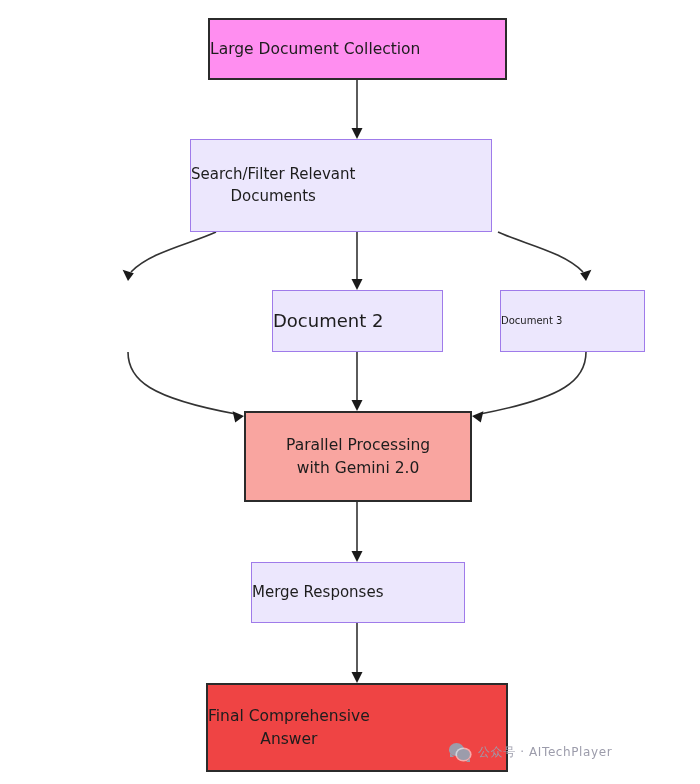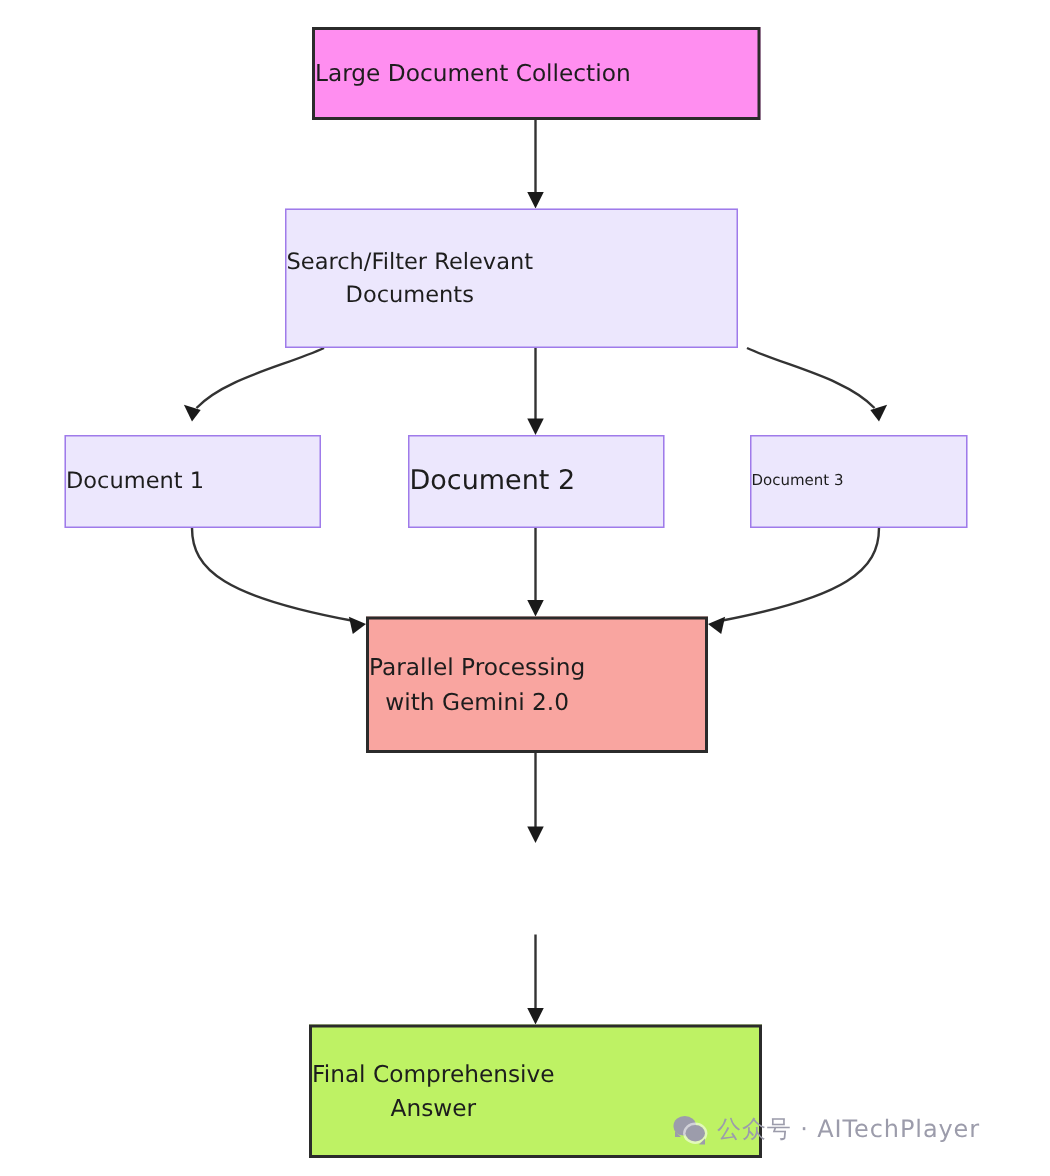--- a/index.html
+++ b/index.html
@@ -62,30 +62,31 @@
     left: 500px; top: 290px; width: 145px; height: 62px;
     background: #ece7fd;
     border: 1.4px solid #9f7bea;
     font-size: 10px;
   }
   #node-parallel {
     left: 244px; top: 411px; width: 228px; height: 91px;
     background: #f9a5a0;
     border: 2px solid #2b2b2b;
     font-size: 15.5px;
+    padding-left: 40px;
   }
   #node-merge {
     left: 251px; top: 562px; width: 214px; height: 61px;
     background: #ece7fd;
     border: 1.4px solid #9f7bea;
     font-size: 15px;
   }
   #node-final {
     left: 206px; top: 683px; width: 302px; height: 89px;
-    background: #bef264;
+    background: #ef4444;
     border: 2px solid #2b2b2b;
     font-size: 15.5px;
   }
 
   #edges {
     position: absolute;
     left: 0; top: 0;
     width: 700px;
     height: 784px;
     z-index: 1;
@@ -105,21 +106,21 @@
     position: absolute;
     left: 449px;
     top: 743px;
     display: flex;
     align-items: center;
     gap: 7px;
     z-index: 6;
     pointer-events: none;
   }
   #watermark .wm-text {
-    font-size: 16px;
+    font-size: 12px;
     color: #9c9cab;
     letter-spacing: 0.6px;
     white-space: nowrap;
   }
   #watermark .wm-icon {
     width: 22px;
     height: 19px;
     position: relative;
     flex: none;
   }
@@ -209,37 +210,37 @@
 
   <div class="node" id="node-source">
     <span class="label">Large Document Collection</span>
   </div>
 
   <div class="node" id="node-filter">
     <span class="label">Search/Filter Relevant
 Documents</span>
   </div>
 
-  <div class="node" id="node-doc1">
-    <span class="label">Document 1</span>
-  </div>
 
   <div class="node" id="node-doc2">
     <span class="label">Document 2</span>
   </div>
 
   <div class="node" id="node-doc3">
     <span class="label">Document 3</span>
   </div>
 
   <div class="node" id="node-parallel">
     <span class="label">Parallel Processing
 with Gemini 2.0</span>
   </div>
 
+  <div class="node" id="node-merge">
+    <span class="label">Merge Responses</span>
+  </div>
 
   <div class="node" id="node-final">
     <span class="label">Final Comprehensive
 Answer</span>
   </div>
 
   <div id="watermark">
     <span class="wm-icon">
       <span class="b1"></span>
       <span class="tail1"></span>

